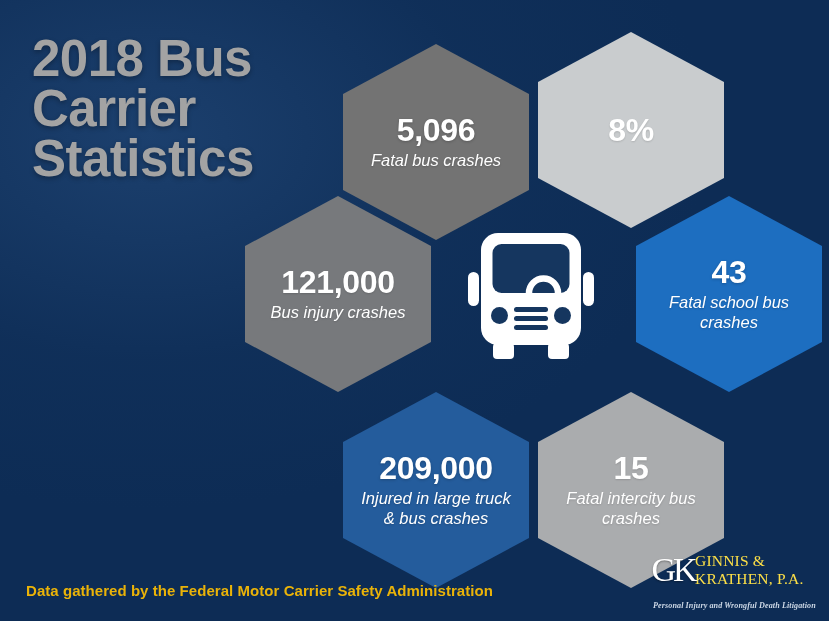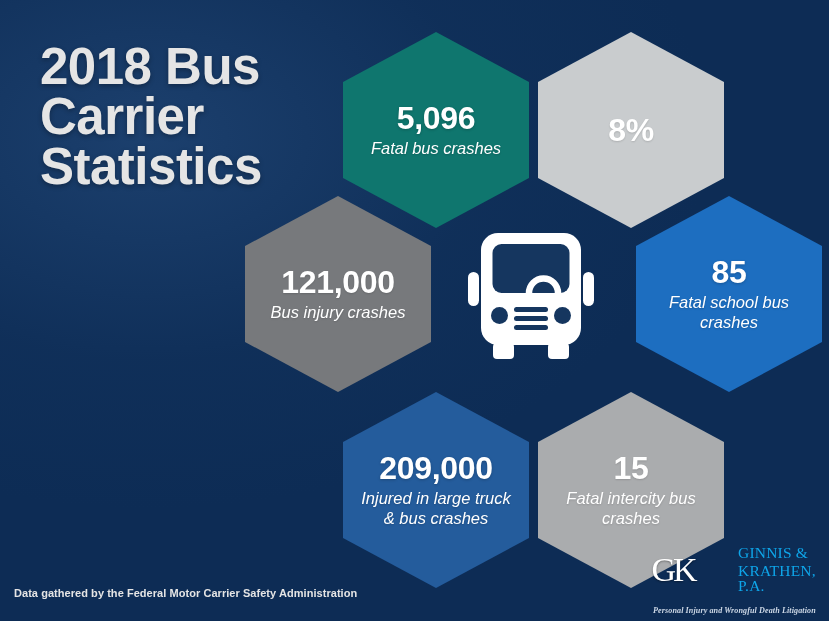--- a/index.html
+++ b/index.html
@@ -26,45 +26,45 @@
 
   
   .left-col {
     position: absolute;
     left: 24px;
     top: 26px;
     width: 300px;
     z-index: 6;
   }
   .title {
-    color: #e5e5e5;
+    color: #a3a3a3;
     font-weight: bold;
     font-size: 51px;
     line-height: 0.98;
     letter-spacing: -0.5px;
-    margin: 16px;
+    margin: 8px;
     text-shadow: 0 2px 5px rgba(0,0,0,0.30);
   }
   .title span { display: block; white-space: nowrap; }
   .intro {
     margin: 22px 0 0 0;
     color: #e8eef5;
     font-size: 22.5px;
     line-height: 1.46;
     font-weight: 400;
     width: 245px;
   }
 
   
   .footnote {
     position: absolute;
-    left: 14px;
+    left: 26px;
     bottom: 22px;
-    color: #e5e5e5;
-    font-size: 11px;
+    color: #eab308;
+    font-size: 15px;
     font-weight: bold;
     letter-spacing: 0.05px;
     z-index: 7;
   }
   .logo {
     position: absolute;
     right: 8px;
     bottom: 12px;
     width: 170px;
     height: 58px;
@@ -82,27 +82,26 @@
     flex: 0 0 44px;
     color: #ffffff;
     font-family: "Liberation Serif", serif;
     font-size: 34px;
     line-height: 38px;
     letter-spacing: -3px;
     text-align: center;
     text-shadow: 0 1px 2px rgba(0,0,0,0.4);
   }
   .logo-name {
-    color: #0ea5e9;
+    color: #fde047;
     font-family: "Liberation Serif", serif;
     font-size: 15.5px;
     line-height: 15.5px;
     letter-spacing: 0.2px;
     font-weight: normal;
-    margin-left: 43px;
   }
   .logo-name div:first-child { margin-bottom: 2px; }
   .logo-tag {
     margin-top: 4px;
     margin-left: 2px;
     color: #cdd8e6;
     font-family: "Liberation Serif", serif;
     font-style: italic;
     font-size: 8.1px;
     letter-spacing: 0.1px;
@@ -165,33 +164,33 @@
 
   <div class="left-col">
     <h1 class="title">
       <span>2018 Bus</span>
       <span>Carrier</span>
       <span>Statistics</span>
     </h1>
   </div>
 
   <div class="hex-layer">
-      <div class="hex" style="left: 343px; top: 32px; background: #0f766e;">
+      <div class="hex" style="left: 343px; top: 44px; background: #737373;">
         <div class="num">5,096</div>
         <div class="lbl">Fatal bus crashes</div>
       </div>
       <div class="hex gray" style="left: 538px; top: 32px; background: rgb(201, 204, 206);">
         <div class="num">8%</div>
       </div>
       <div class="hex gray" style="left: 245px; top: 196px; background: rgb(119, 121, 124);">
         <div class="num">121,000</div>
         <div class="lbl">Bus injury crashes</div>
       </div>
       <div class="hex" style="left: 636px; top: 196px; background: rgb(29, 110, 192);">
-        <div class="num">85</div>
+        <div class="num">43</div>
         <div class="lbl">Fatal school bus crashes</div>
       </div>
       <div class="hex" style="left: 343px; top: 392px; background: rgb(36, 92, 156);">
         <div class="num">209,000</div>
         <div class="lbl">Injured in large truck &amp; bus crashes</div>
       </div>
       <div class="hex gray" style="left: 538px; top: 392px; background: rgb(170, 172, 174);">
         <div class="num">15</div>
         <div class="lbl">Fatal intercity bus crashes</div>
       </div>

